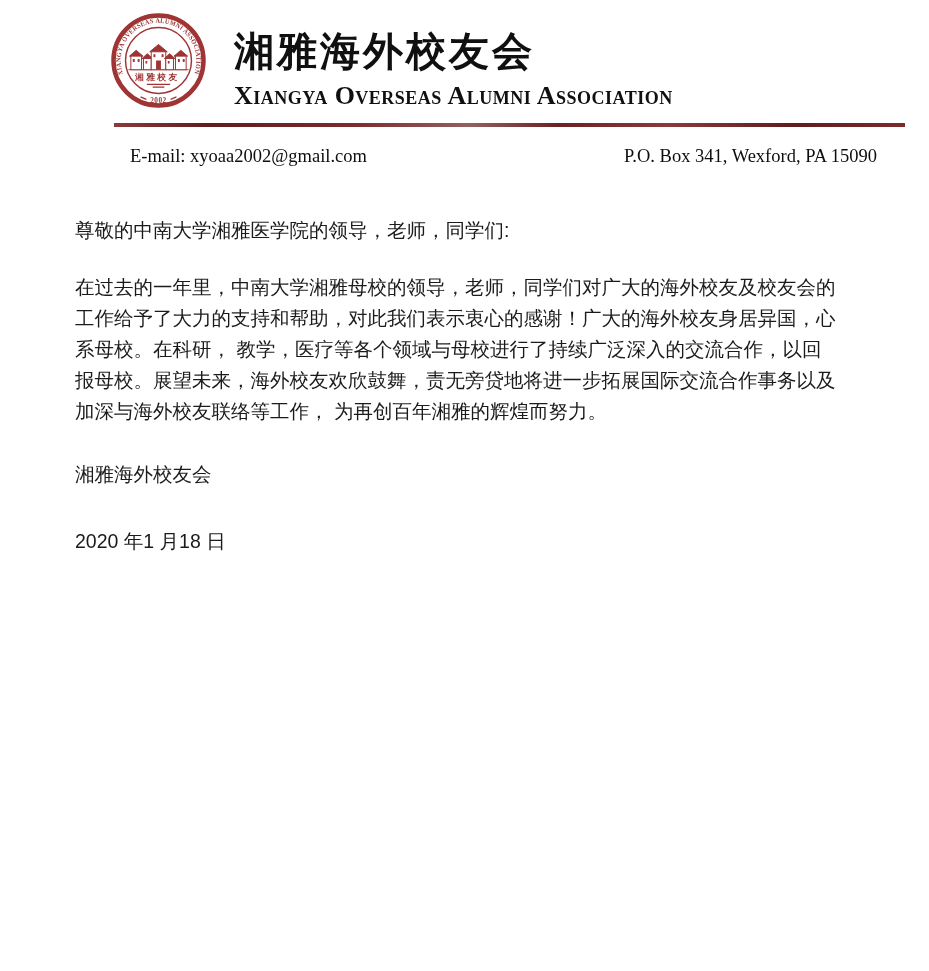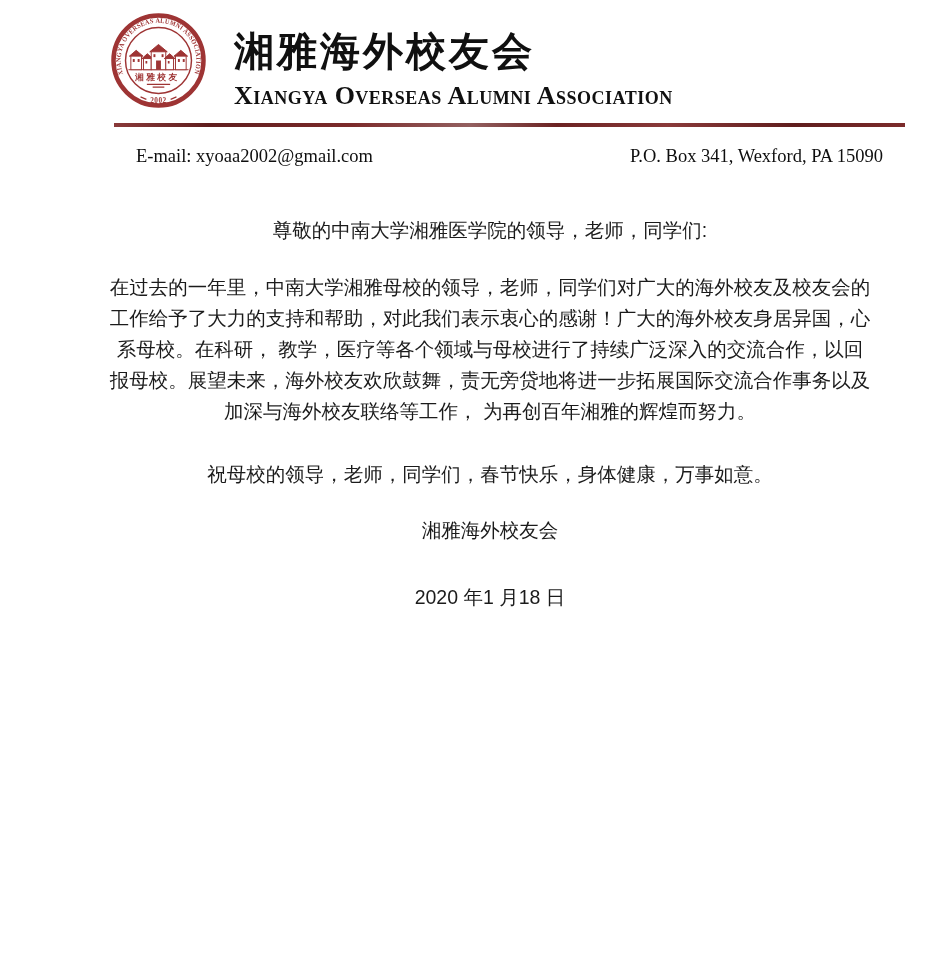--- a/index.html
+++ b/index.html
@@ -27,30 +27,30 @@
     font-variant:small-caps; font-weight:700; font-size:26px; line-height:26px;
     letter-spacing:0.5px; color:#101010; margin-top:11px; white-space:nowrap;
   }
 
   .rule {
     position:absolute; left:114px; top:123px; width:791px; height:4px;
     background:linear-gradient(90deg,#8a3a3a 0%,#5f1d1d 12%,#7c2b2b 30%,#936060 45%,#6b2222 56%,#8a3a3a 70%,#5f1d1d 86%,#7c2b2b 100%);
   }
 
   .contact-row {
-    position:absolute; left:136px; top:146px; width:747px;
+    position:absolute; left:130px; top:146px; width:747px;
     display:flex; justify-content:space-between;
     font-family:"Liberation Serif","DejaVu Serif",serif;
     font-size:18.5px; color:#0e0e0e; white-space:nowrap;
   }
 
   
   .letter-body {
     position:absolute; left:75px; top:215px; width:830px;
-    font-size:19.5px; line-height:31px; color:#1b1b1b;text-align:center;
+    font-size:19.5px; line-height:31px; color:#1b1b1b;
   }
   .letter-body p { margin:0 0 32px; white-space:pre-line; }
   .letter-body p.salutation { margin-bottom:26px; }
   .letter-body p.closing    { margin-bottom:25px; }
   .letter-body p.signature  { margin-bottom:36px; }
   .letter-body p.date       { margin-bottom:0; }
 </style>
 </head>
 <body>
 
@@ -112,18 +112,17 @@
     </div>
   </header>
 
   <main class="letter-body">
     <p class="salutation">尊敬的中南大学湘雅医学院的领导，老师，同学们:</p>
     <p>在过去的一年里，中南大学湘雅母校的领导，老师，同学们对广大的海外校友及校友会的
 工作给予了大力的支持和帮助，对此我们表示衷心的感谢！广大的海外校友身居异国，心
 系母校。在科研， 教学，医疗等各个领域与母校进行了持续广泛深入的交流合作，以回
 报母校。展望未来，海外校友欢欣鼓舞，责无旁贷地将进一步拓展国际交流合作事务以及
 加深与海外校友联络等工作， 为再创百年湘雅的辉煌而努力。</p>
-    <p class="closing">祝母校的领导，老师，同学们，春节快乐，身体健康，万事如意。</p>
     <p class="signature">湘雅海外校友会</p>
     <p class="date">2020 年1 月18 日</p>
   </main>
 
 </div>
 
 </body></html>

